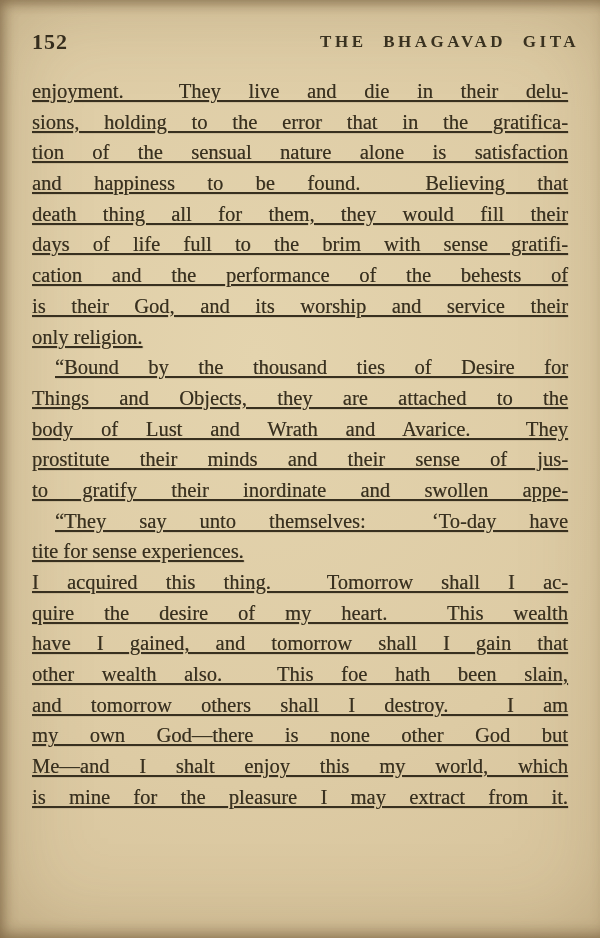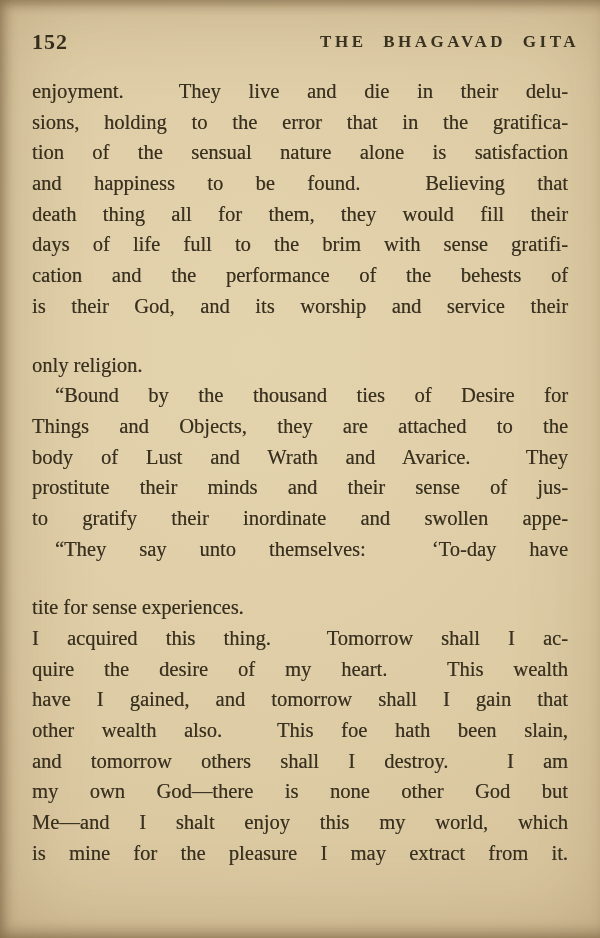--- a/index.html
+++ b/index.html
@@ -47,37 +47,37 @@
     letter-spacing: 3.5px;
     word-spacing: 9px;
     padding-top: 3px;
     color: #3a3220;
   }
   .body-text {
     position: absolute;
     top: 76px;
     left: 32px;
     width: 536px;
+    text-decoration: underline;
   }
   .line {
     font-size: 20.5px;
     line-height: 30.7px;
     height: 30.7px;
     text-align: justify;
     text-align-last: justify;
     white-space: normal;
     text-shadow: 0.3px 0.2px 0 rgba(56, 48, 31, 0.55);
   }
   .line.indent {
     text-indent: 23px;
   }
   .line.end {
     text-align: left;
     text-align-last: left;
-    margin-top: 28px;
   }
 </style>
 </head>
 <body>
 
 <div class="page">
   <div class="header">
     <div class="page-number">152</div>
     <div class="header-title">THE BHAGAVAD GITA</div>
   </div>

